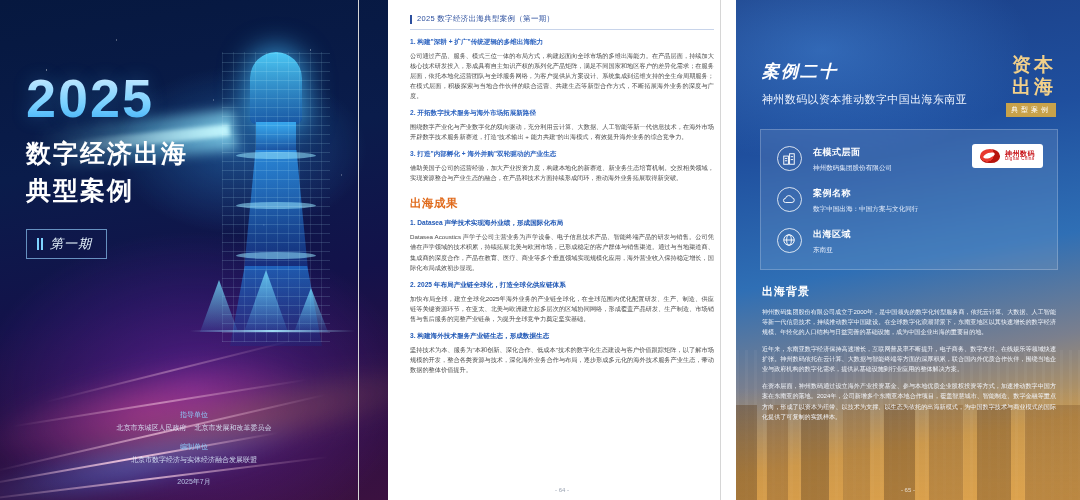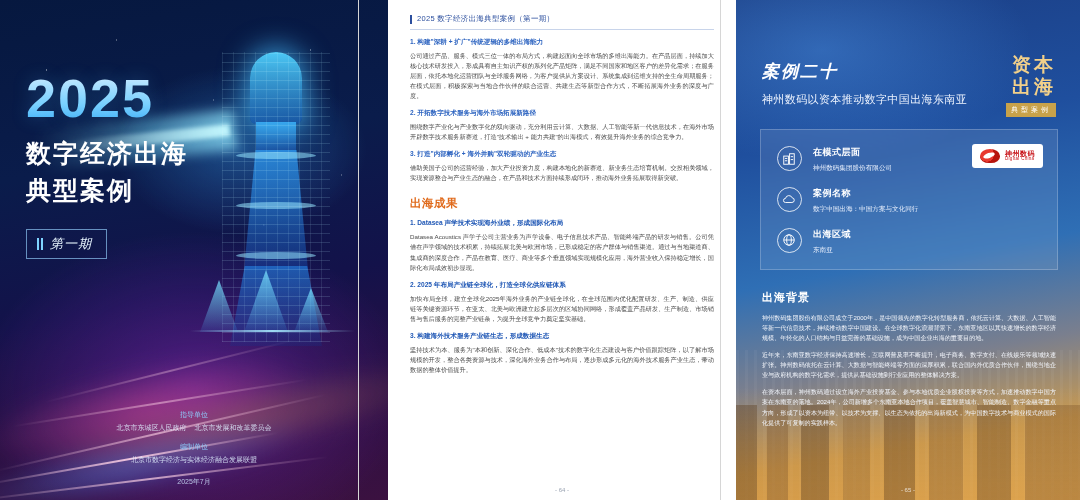--- a/index.html
+++ b/index.html
@@ -270,21 +270,21 @@
   .logo-mark:after {
     content: ""; position: absolute; left: 3px; top: 4px;
     width: 12px; height: 5px; background: #fff;
     border-radius: 50%; transform: rotate(-18deg);
   }
   .logo-txt { line-height: 1.1; }
   .logo-cn { font-size: 7px; font-weight: 700; color: #c8151a; letter-spacing: .5px; }
   .logo-en { font-size: 4.5px; color: #c8151a; letter-spacing: .3px; }
   .bg-title {
     position: relative; z-index: 4;
-    margin: 20px 0 8px 26px;
+    margin: 14px 0 8px 26px;
     font-size: 11px; font-weight: 700; color: #fff; letter-spacing: 1px;
   }
   .bg-body {
     position: relative; z-index: 4;
     margin: 0 24px 0 26px;
     font-size: 6.1px; line-height: 1.7; color: #f3f6fc; text-align: justify;
   }
   .bg-body p { margin-bottom: 6px; }
   .case-foot {
     position: absolute; z-index: 5; left: 0; right: 0; bottom: 7px;

